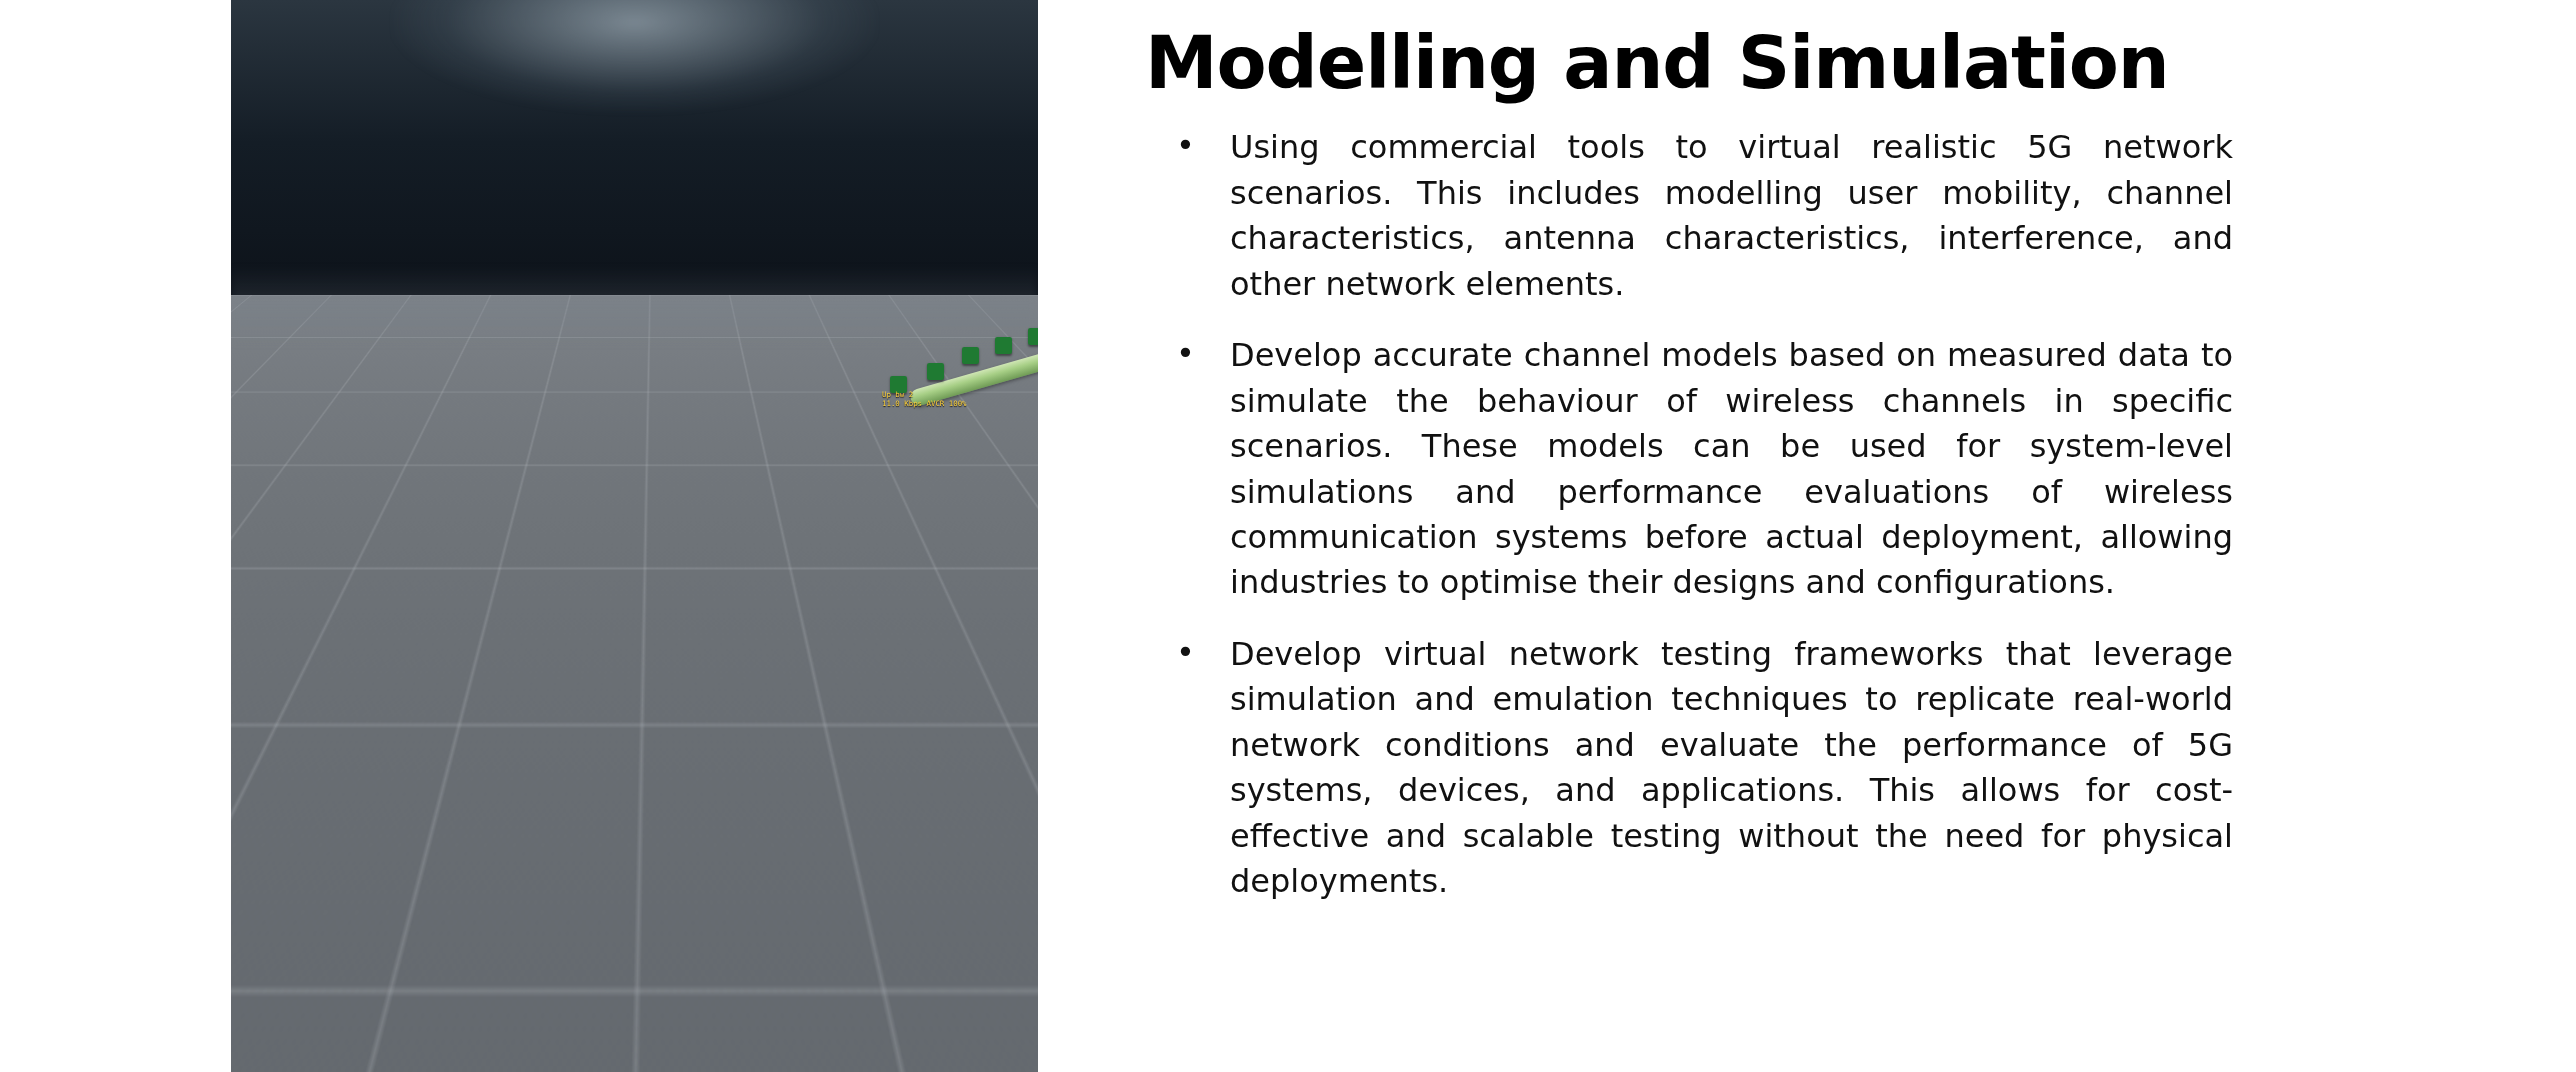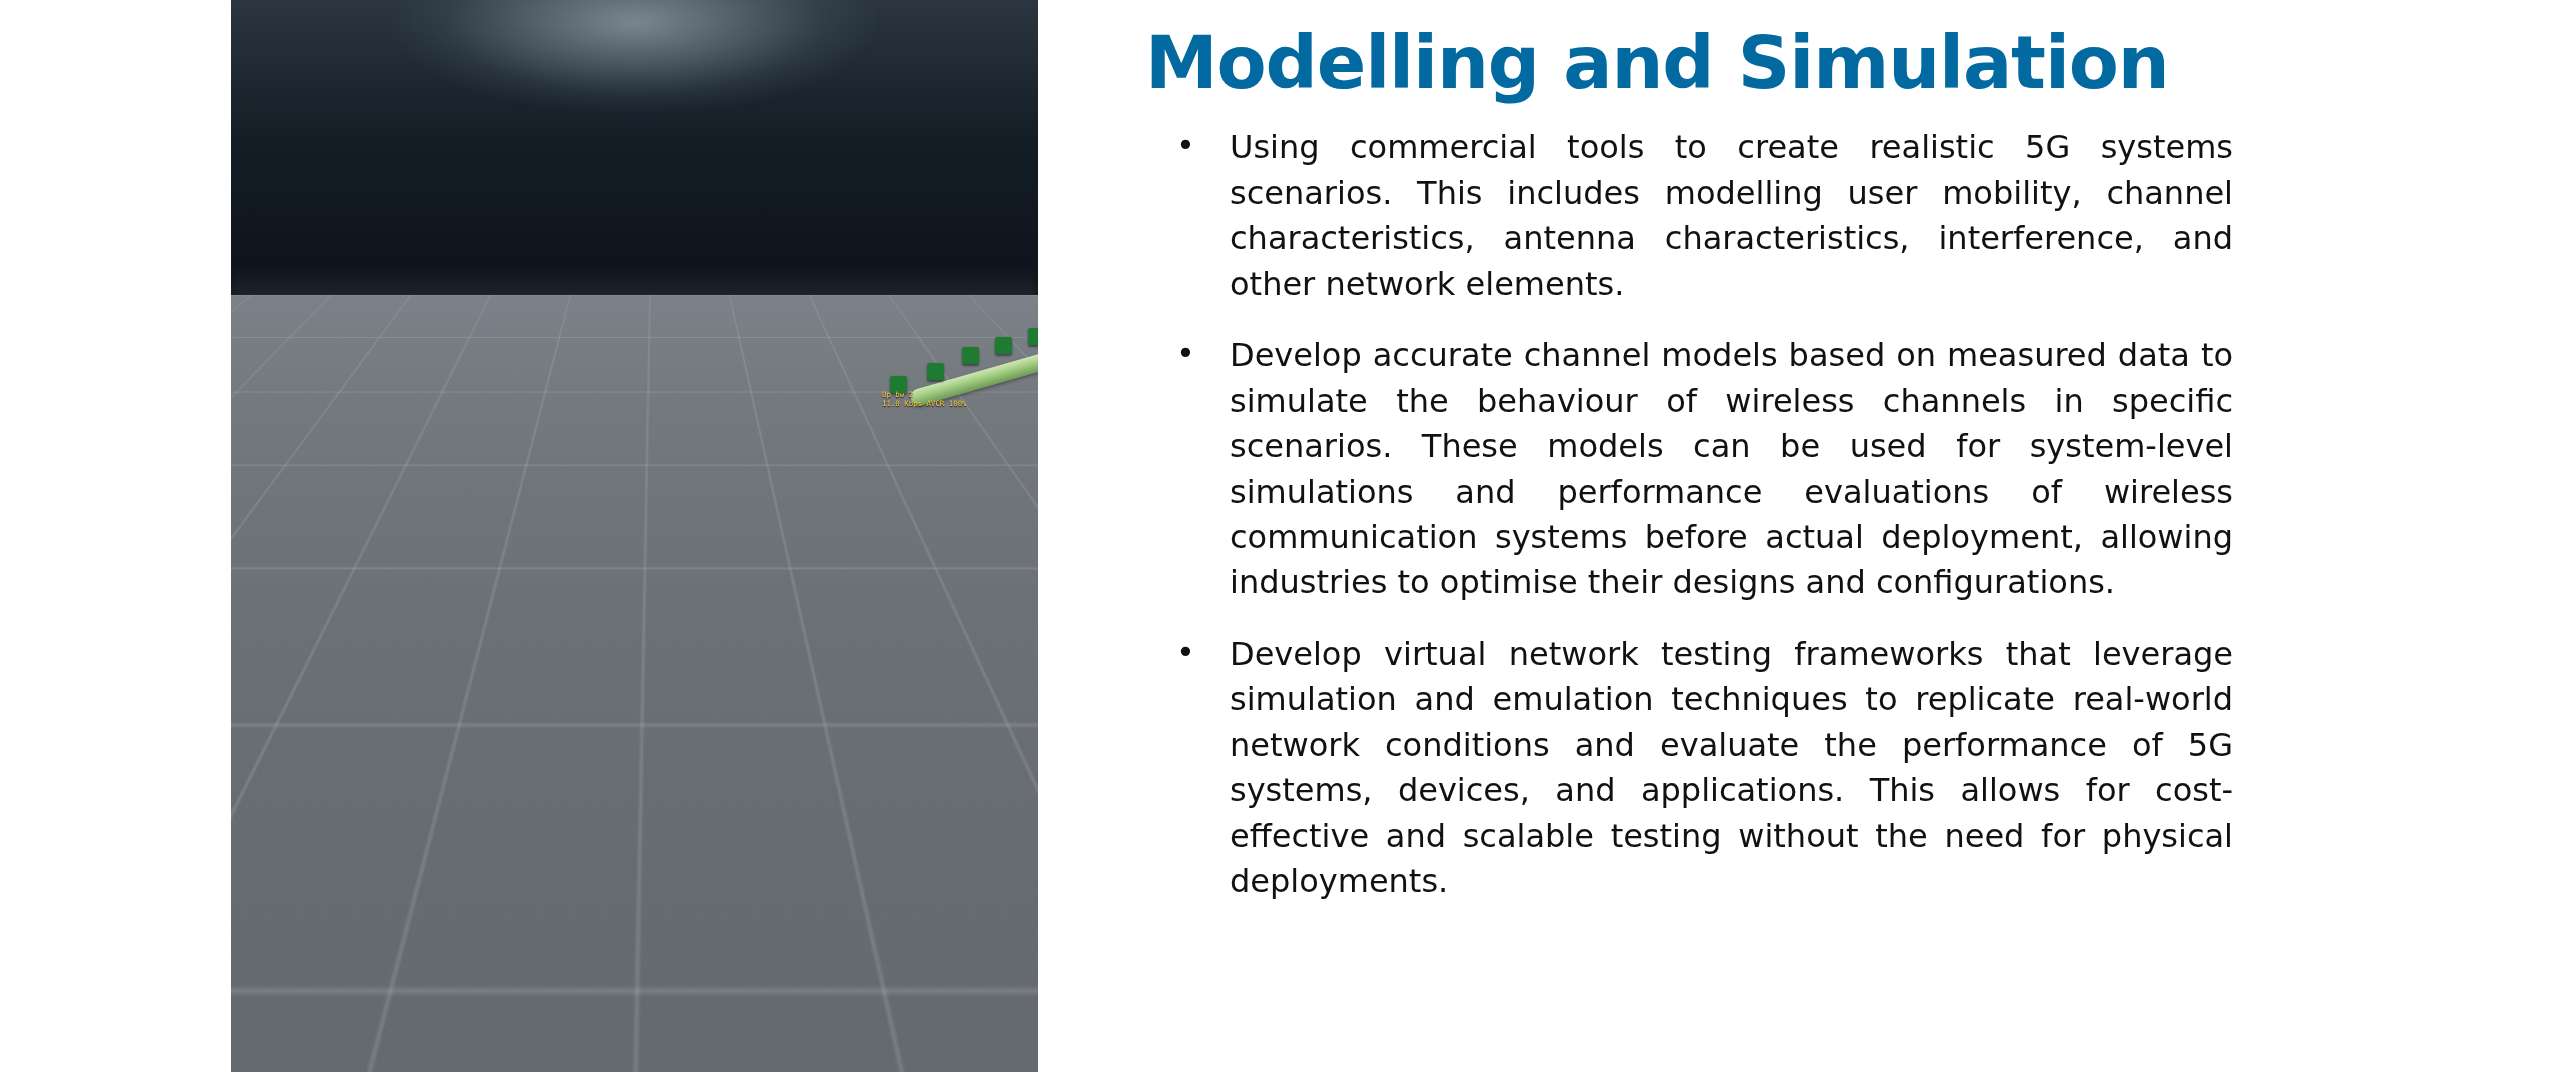--- a/index.html
+++ b/index.html
@@ -155,21 +155,21 @@
   .content {
     position: absolute;
     left: 1145px;
     top: 26px;
     width: 1134px;
   }
   .title {
     font-family: "DejaVu Sans", sans-serif;
     font-size: 73px;
     font-weight: bold;
-    color: #0369a1;
+    color: #000000;
     letter-spacing: -1.1px;
     line-height: 1.02;
     margin: 0 0 25px 0;
   }
   ul.bullets {
     list-style: none;
     margin: 0;
     padding: 0;
   }
   ul.bullets li {
@@ -276,20 +276,20 @@
     <div class="stat" style="left:703px; top:608px;">
       <div>CBR</div>
       <div>5.0  Kbps  AVCR 900%</div>
     </div>
 
   </div>
 
   <div class="content">
     <h1 class="title">Modelling and Simulation</h1>
     <ul class="bullets">
-      <li>Using commercial tools to create realistic 5G systems scenarios. This includes modelling user mobility, channel characteristics, antenna characteristics, interference, and other network elements.</li>
+      <li>Using commercial tools to virtual realistic 5G network scenarios. This includes modelling user mobility, channel characteristics, antenna characteristics, interference, and other network elements.</li>
       <li>Develop accurate channel models based on measured data to simulate the behaviour of wireless channels in specific scenarios. These models can be used for system-level simulations and performance evaluations of wireless communication systems before actual deployment, allowing industries to optimise their designs and configurations.</li>
       <li>Develop virtual network testing frameworks that leverage simulation and emulation techniques to replicate real-world network conditions and evaluate the performance of 5G systems, devices, and applications. This allows for cost-effective and scalable testing without the need for physical deployments.</li>
     </ul>
   </div>
 
 </div>
 
 
 </body></html>

